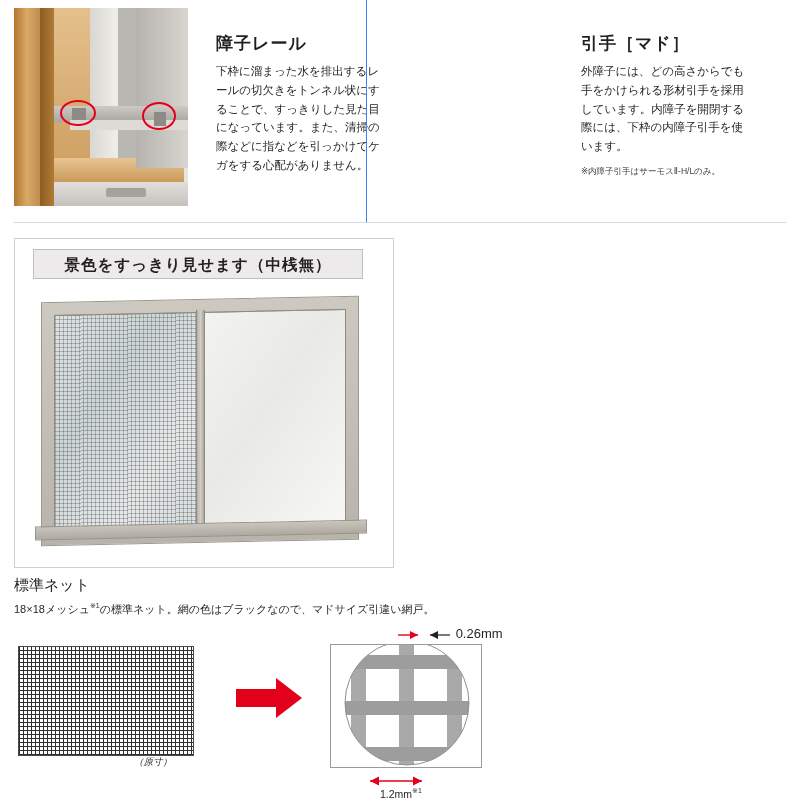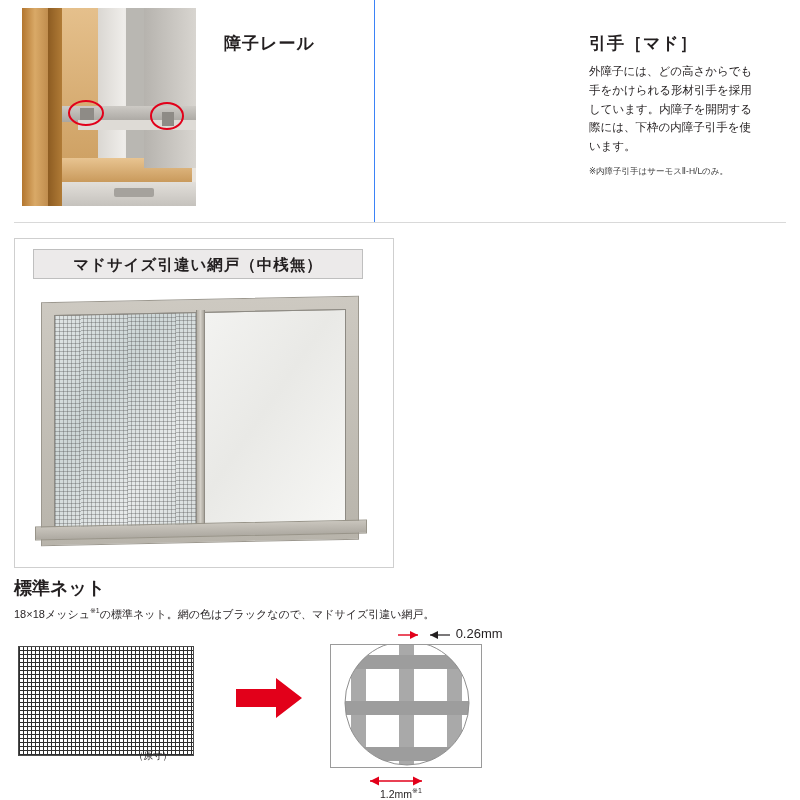--- a/index.html
+++ b/index.html
@@ -11,21 +11,20 @@
     overflow:hidden;
     position:relative;
   }
 
   
   .top{
     display:flex;
     width:732px;
     height:222px;
     box-sizing:border-box;
-    margin-left:8px;
   }
   .top-col{
     position:relative;
     box-sizing:border-box;
   }
   .top-col.left{width:400px;}
   .top-col.right{width:400px;border-left:1px solid #3b82f6;}
 
   .divider-h{
     position:absolute;left:14px;top:222px;width:772px;height:1px;background:#d9d9d9;
@@ -136,41 +135,41 @@
     background-image:
       repeating-linear-gradient(0deg, rgba(80,80,80,.35) 0 1px, transparent 1px 4px),
       repeating-linear-gradient(90deg, rgba(80,80,80,.35) 0 1px, transparent 1px 4px);
   }
 
   
   .net-sec{
     position:absolute;left:14px;top:576px;width:772px;
   }
   .net-title{
-    font-size:18px;font-weight:bold;margin:0 0 6px 0;
+    font-size:15px;font-weight:normal;margin:0 0 6px 0;
   }
   .net-line{
     font-size:11px;margin:0 0 4px 0;line-height:1.4;
   }
   .net-note{
     font-size:8.5px;color:#3b3b3b;margin:0;line-height:1.4;
   }
 
   .net-figs{
     position:absolute;left:0;top:66px;width:772px;height:160px;
   }
   .net-swatch{
     position:absolute;left:4px;top:4px;width:176px;height:110px;
     background:#fff;border:1px solid #4a4a4a;box-sizing:border-box;
     background-image:
       repeating-linear-gradient(0deg,#2e2e2e 0 1px,transparent 1px 4px),
       repeating-linear-gradient(90deg,#2e2e2e 0 1px,transparent 1px 4px);
   }
   .net-swatch-cap{
-    position:absolute;left:120px;top:108px;font-size:9.5px;
+    position:absolute;left:120px;top:114px;font-size:9.5px;font-style:italic;
   }
   .arrow-red{
     position:absolute;left:222px;top:36px;width:66px;height:40px;
   }
   .zoom-box{
     position:absolute;left:316px;top:2px;width:152px;height:124px;
     border:1px solid #9a9a9a;background:#ffffff;box-sizing:border-box;
     overflow:hidden;
   }
   .zoom-circle{
@@ -212,39 +211,40 @@
         <div class="frame-grey" style="left:40px;top:174px;width:134px;height:24px;background:linear-gradient(180deg,#e2dfda,#c5c2bd);"></div>
         <div class="frame-grey2" style="left:92px;top:180px;width:40px;height:9px;background:#a5a29d;border-radius:2px;"></div>
 
         <div class="circle-mark" style="left:46px;top:92px;width:36px;height:26px;"></div>
         <div class="circle-mark" style="left:128px;top:94px;width:34px;height:28px;"></div>
       </div>
     </div>
 
     <div class="tx-block" style="left:216px;top:34px;width:172px;">
       <p class="tx-title">障子レール</p>
+      <p class="tx-body">下枠に溜まった水を排出するレールの切欠きをトンネル状にすることで、すっきりした見た目になっています。また、清掃の際などに指などを引っかけてケガをする心配がありません。</p>
     </div>
   </div>
 
   <div class="top-col right">
 
     <div class="tx-block" style="left:614px;top:34px;width:172px;margin-left:-400px;">
       <p class="tx-title">引手［マド］</p>
       <p class="tx-body">外障子には、どの高さからでも手をかけられる形材引手を採用しています。内障子を開閉する際には、下枠の内障子引手を使います。</p>
       <p class="tx-note">※内障子引手はサーモスⅡ-H/Lのみ。</p>
     </div>
   </div>
 </div>
 <div class="divider-h"></div>
 
 <div class="mid">
   <div class="mid-box">
 
     <div class="label-bar">
-      <span>マドサイズ引違い網戸（中桟無）</span>
+      <span>景色をすっきり見せます（中桟無）</span>
     </div>
 
     <div class="win-wrap">
       <div class="win-outer">
         <div class="win-inner">
           <div class="pane left">
             <div class="mesh-ov"></div>
           </div>
           <div class="pane right"></div>
           <div class="mullion"></div>

